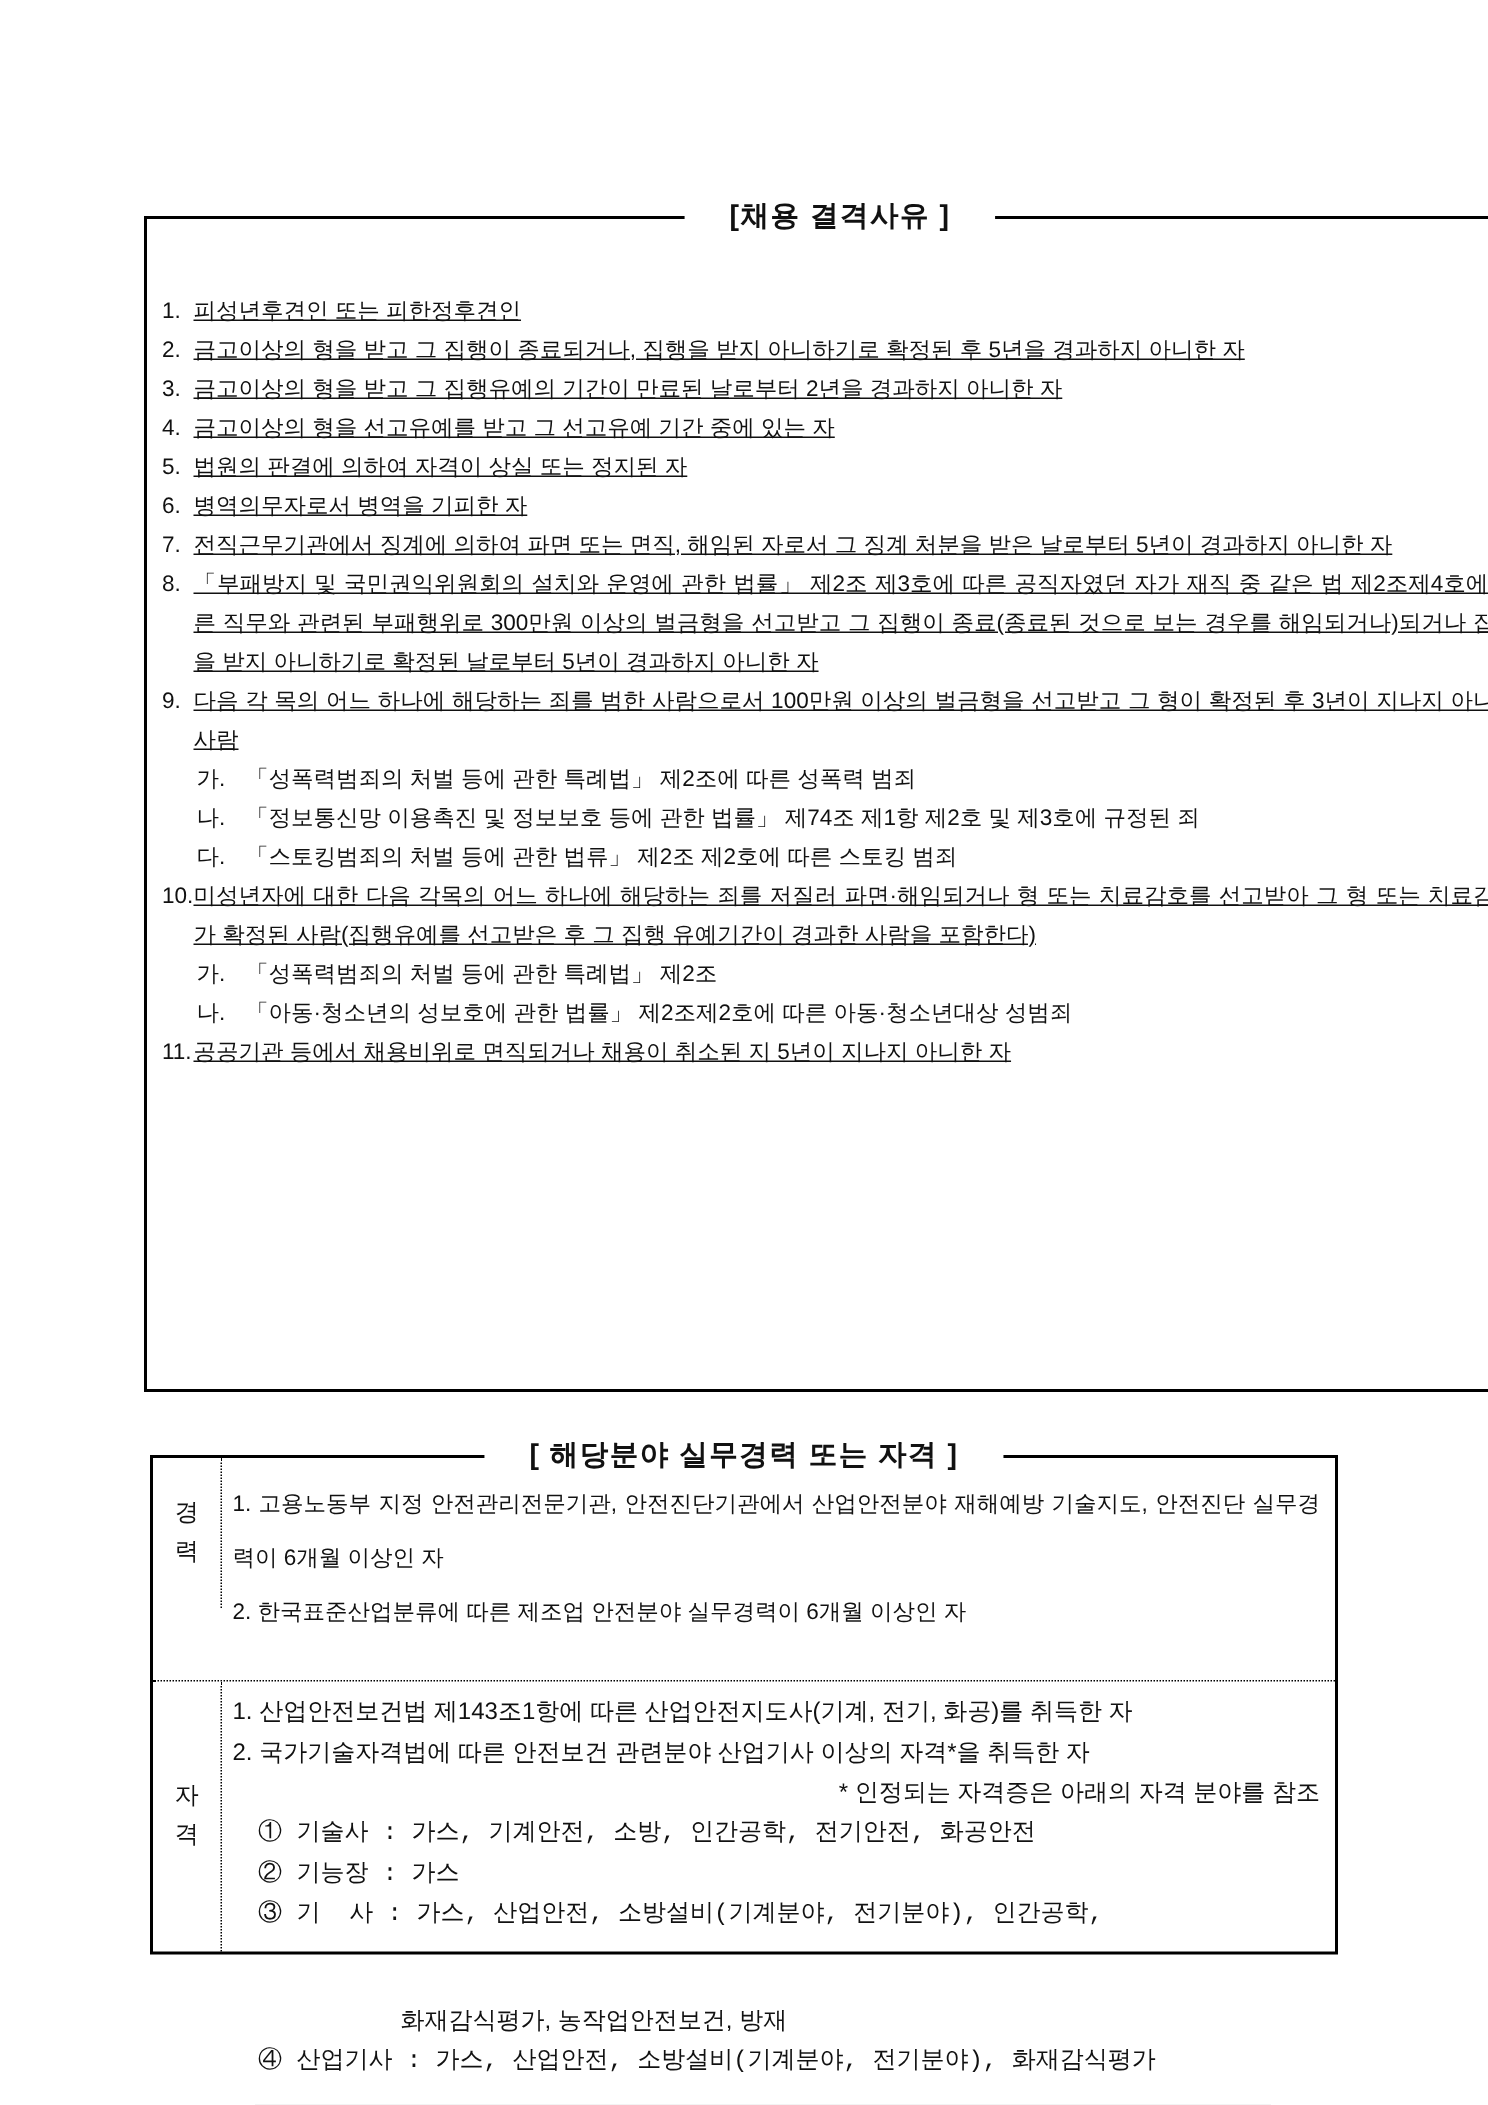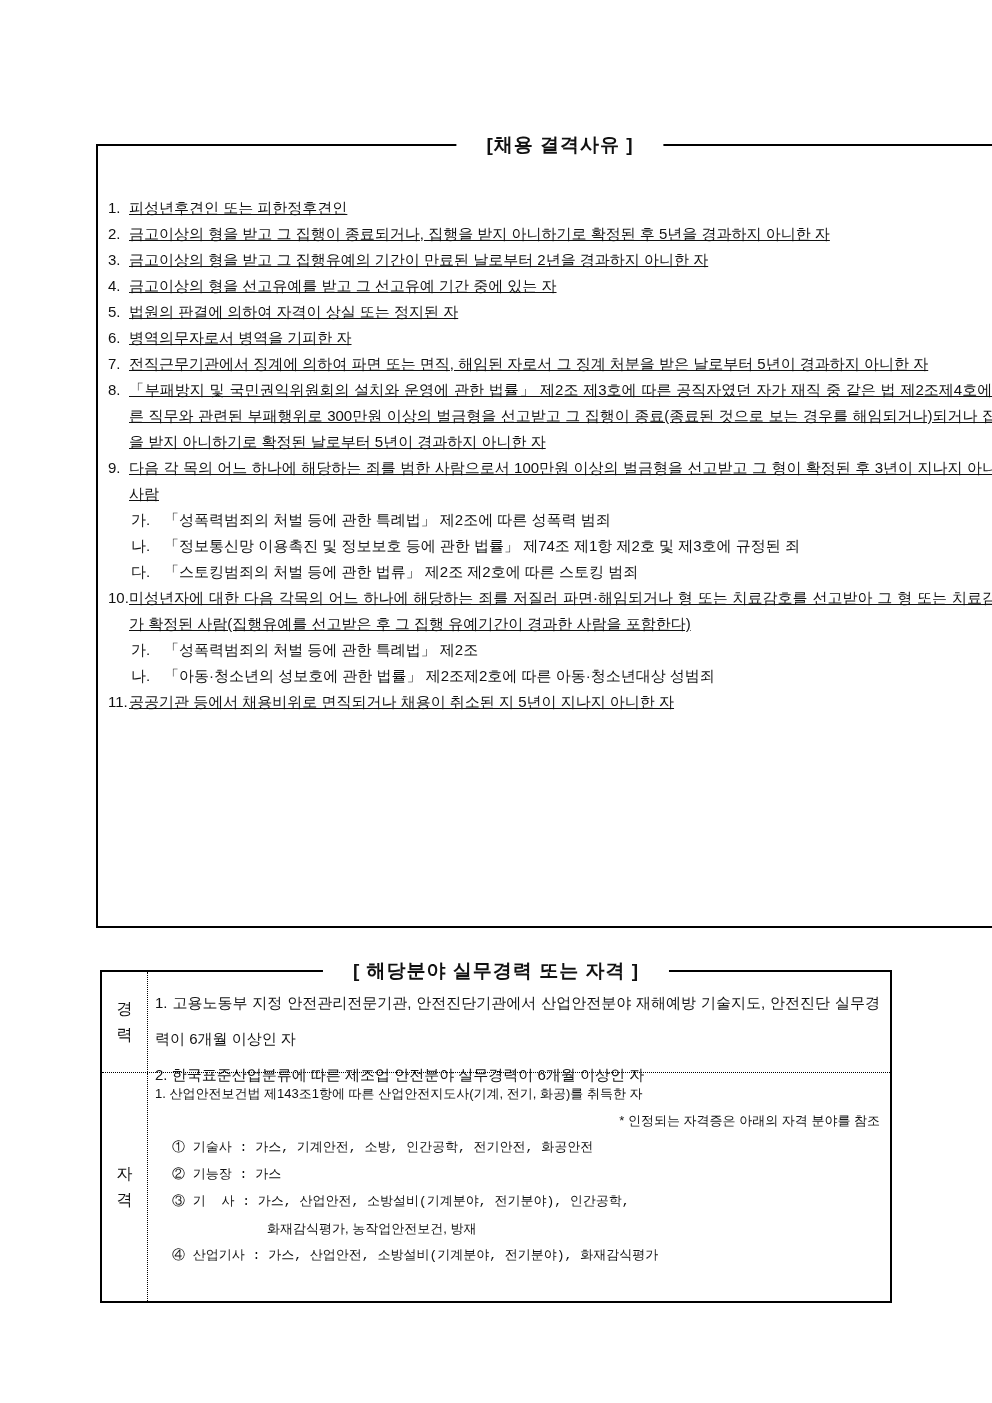--- a/index.html
+++ b/index.html
@@ -14,34 +14,34 @@
 
   .box-top{left:96px;top:144px;width:928px;height:784px;padding:49px 10px 0 10px;}
   .list{margin:0;padding:0;font-size:15px;line-height:26px;}
   .itm{display:flex;}
   .itm .n{flex:0 0 21px;white-space:nowrap;}
   .itm .t{flex:1;text-align:justify;text-decoration:underline;}
   .sub{display:flex;margin-left:23px;}
   .sub .n{flex:0 0 33px;white-space:nowrap;}
   .sub .t{flex:1;text-align:justify;}
 
-  .box-bottom{left:100px;top:970px;width:792px;height:333px;display:flex;flex-direction:column;}
+  .box-bottom{left:100px;top:970px;width:792px;height:333px;display:flex;flex-direction:column;gap:48px;}
   .trow{display:flex;min-height:0;}
   .trow-1{flex:0 0 100px;}
   .trow-2{flex:1;border-top:1px dotted #000;}
   .lbl{flex:0 0 45px;border-right:1px dotted #000;display:flex;align-items:center;
     justify-content:center;text-align:center;font-size:16px;line-height:1.65;white-space:pre-line;}
   .cell{flex:1;box-sizing:border-box;min-width:0;}
   .cell-exp{padding:13px 10px 0 7px;font-size:15px;line-height:36px;}
   .kitm{text-align:justify;}
-  .cell-qual{padding:7px 10px 0 0;font-size:13px;line-height:27px;}
+  .cell-qual{padding:7px 10px 0 0;font-size:16px;line-height:27px;}
   .q-n1{padding-left:7px;}
   .q-star{padding-left:35px;text-align:right;}
   .q-circ{padding-left:24px;white-space:pre-wrap;font-family:Liberation Mono, monospace;}
-  .q-cont{padding-left:119px;}
+  .q-cont{padding-left:119px;margin-top:44px;}
 </style>
 </head>
 <body>
 
 <div class="page">
 
   <section class="box box-top">
     <h2 class="box-title">[채용 결격사유 ]</h2>
     <div class="list" id="disq-list">
         <div class="itm">
@@ -119,20 +119,21 @@
       <div class="cell cell-exp" id="exp-cell">
           <div class="kitm">1. 고용노동부 지정 안전관리전문기관, 안전진단기관에서 산업안전분야 재해예방 기술지도, 안전진단 실무경력이 6개월 이상인 자</div>
           <div class="kitm">2. 한국표준산업분류에 따른 제조업 안전분야 실무경력이 6개월 이상인 자</div>
         </div>
     </div>
     <div class="trow trow-2">
       <div class="lbl" id="qual-label">자
 격</div>
       <div class="cell cell-qual" id="qual-cell">
           <div class="q-n1">1. 산업안전보건법 제143조1항에 따른 산업안전지도사(기계, 전기, 화공)를 취득한 자</div>
+          <div class="q-n1">2. 국가기술자격법에 따른 안전보건 관련분야 산업기사 이상의 자격*을 취득한 자</div>
           <div class="q-star">* 인정되는 자격증은 아래의 자격 분야를 참조</div>
           <div class="q-circ">① 기술사 : 가스, 기계안전, 소방, 인간공학, 전기안전, 화공안전</div>
           <div class="q-circ">② 기능장 : 가스</div>
           <div class="q-circ">③ 기  사 : 가스, 산업안전, 소방설비(기계분야, 전기분야), 인간공학,</div>
           <div class="q-cont">화재감식평가, 농작업안전보건, 방재</div>
           <div class="q-circ">④ 산업기사 : 가스, 산업안전, 소방설비(기계분야, 전기분야), 화재감식평가</div>
         </div>
     </div>
   </section>
 

